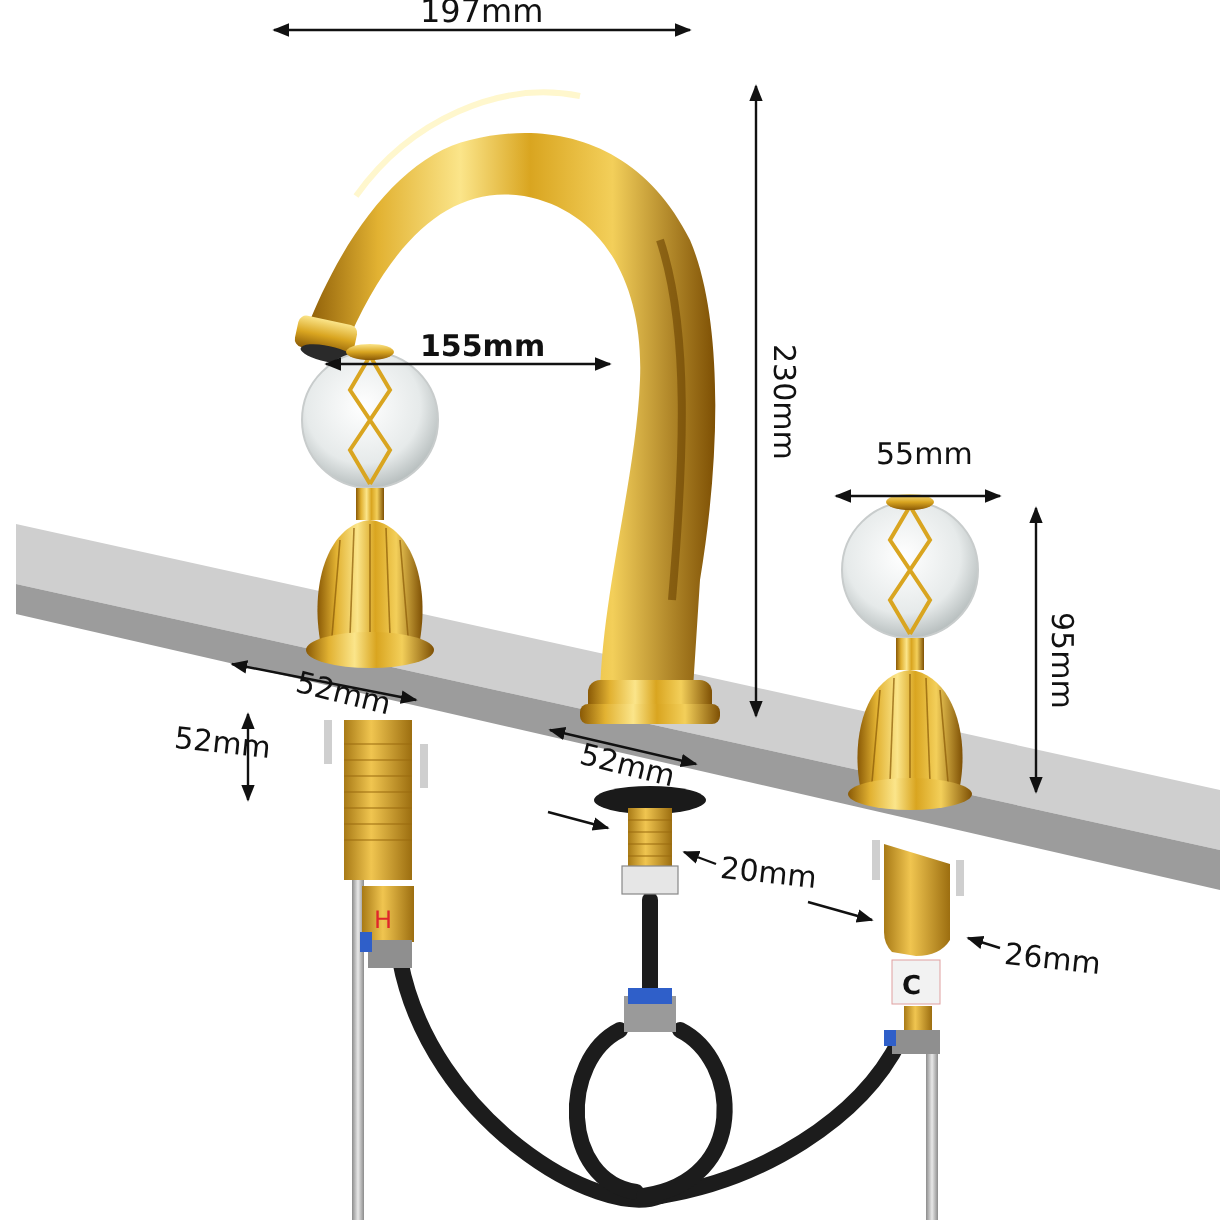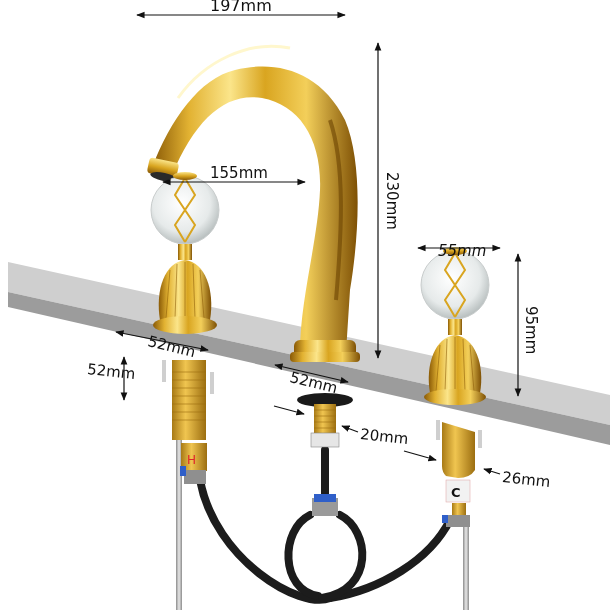--- a/index.html
+++ b/index.html
@@ -180,22 +180,22 @@
       <line x1="275" y1="365" x2="348" y2="382" marker-start="url(#arr)" marker-end="url(#arr)"></line>
       <line x1="274" y1="406" x2="304" y2="414" marker-end="url(#arr)"></line>
       <line x1="358" y1="432" x2="342" y2="426" marker-end="url(#arr)"></line>
       <line x1="404" y1="451" x2="436" y2="460" marker-end="url(#arr)"></line>
       <line x1="500" y1="474" x2="484" y2="469" marker-end="url(#arr)"></line>
     </g>
   </svg>
 
   
   <span class="dim-label" style="left:210px; top:-2px; font-size:16px;">197mm</span>
-  <span class="dim-label" style="left:210px; top:166px;">155mm</span>
+  <span class="dim-label" style="left:210px; top:166px;font-weight:bold;">155mm</span>
   <span class="dim-label rot90" style="left:399px; top:172px;">230mm</span>
-  <span class="dim-label" style="left:438px; top:244px;font-style:italic;">55mm</span>
+  <span class="dim-label" style="left:438px; top:220px;">55mm</span>
   <span class="dim-label rot90" style="left:538px; top:306px;">95mm</span>
   <span class="dim-label rot-slant" style="left:150px; top:334px;">52mm</span>
   <span class="dim-label" style="left:88px; top:362px; transform:rotate(6deg); transform-origin:left top;">52mm</span>
   <span class="dim-label rot-slant" style="left:292px; top:370px;">52mm</span>
   <span class="dim-label" style="left:361px; top:427px; transform:rotate(6deg); transform-origin:left top;">20mm</span>
   <span class="dim-label" style="left:503px; top:470px; transform:rotate(6deg); transform-origin:left top;">26mm</span>
 </div>
 
 </body></html>

